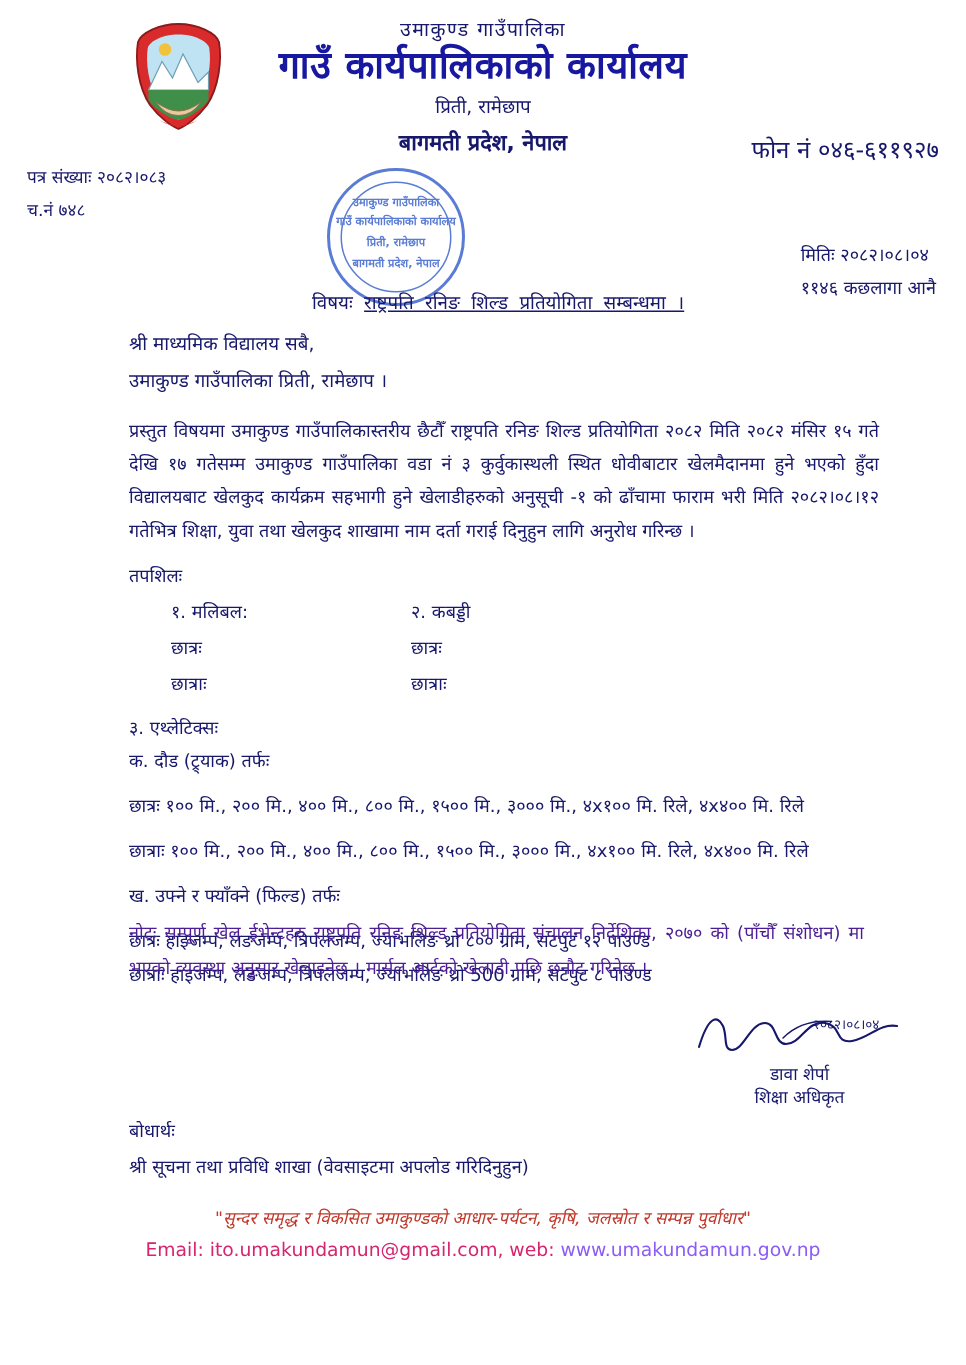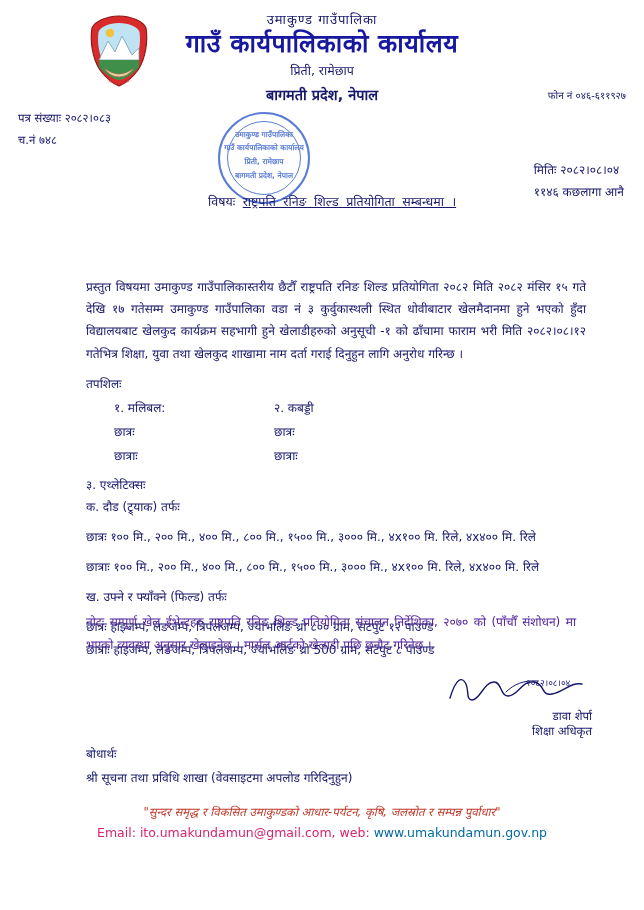--- a/index.html
+++ b/index.html
@@ -51,21 +51,21 @@
   }
   .lh-line4 {
     font-size: 14.5px;
     font-weight: bold;
     color: #17176b;
     margin-top: 5px;
   }
   .phone {
     position: absolute;
     right: 18px; top: 88px;
-    font-size: 10px;
+    font-size: 16px;
     color: #17176b;
   }
 
   
   .refblock {
     position: absolute;
     left: 18px; top: 108px;
     font-size: 11.5px;
     color: #17176b;
     line-height: 1.9;
@@ -158,22 +158,22 @@
     width: 490px;
     font-size: 12px;
     color: #4c1d95;
     line-height: 1.9;
     text-align: justify;
   }
 
   
   .signature {
     position: absolute;
-    right: 52px; top: 672px;
-    text-align: right;
+    right: 36px; top: 672px;
+    text-align: center;
     font-size: 11.5px;
     color: #17176b;
   }
   .sigmark {
     height: 34px;
     position: relative;
     width: 150px;
   }
   .sigmark svg { position: absolute; left: 0; top: 0; }
   .signame { margin-top: 2px; }
@@ -198,21 +198,21 @@
     color: #c0392b;
     font-size: 11.5px;
     font-style: italic;
   }
   .footer .contact {
     margin-top: 6px;
     font-size: 12.5px;
     color: #d6246e;
   }
   .footer .contact .mail { color: #d6246e; }
-  .footer .contact .web { color: #0369a1; }
+  .footer .contact .web { color: #8b5cf6; }
 
   .mountain-emblem { display:block; }
 </style>
 </head>
 <body>
 
 <div class="page">
 
   <div class="letterhead">
 
@@ -258,20 +258,24 @@
   <div class="datewrap">
     <div>मितिः २०८२।०८।०४</div>
     <div>११४६ कछलागा आनै</div>
   </div>
 
   <div class="subject">
     <span>विषयः</span>
     <span class="su">राष्ट्रपति रनिङ शिल्ड प्रतियोगिता सम्बन्धमा ।</span>
   </div>
 
+  <div class="addressee">
+    <div>श्री माध्यमिक विद्यालय सबै,</div>
+    <div>उमाकुण्ड गाउँपालिका प्रिती, रामेछाप ।</div>
+  </div>
 
   <div class="body">
     <p>प्रस्तुत विषयमा उमाकुण्ड गाउँपालिकास्तरीय छैटौँ राष्ट्रपति रनिङ शिल्ड प्रतियोगिता २०८२ मिति २०८२ मंसिर १५ गते देखि १७ गतेसम्म उमाकुण्ड गाउँपालिका वडा नं ३ कुर्वुकास्थली स्थित धोवीबाटार खेलमैदानमा हुने भएको हुँदा विद्यालयबाट खेलकुद कार्यक्रम सहभागी हुने खेलाडीहरुको अनुसूची -१ को ढाँचामा फाराम भरी मिति २०८२।०८।१२ गतेभित्र शिक्षा, युवा तथा खेलकुद शाखामा नाम दर्ता गराई दिनुहुन लागि अनुरोध गरिन्छ ।</p>
 
     <div class="tapasil">तपशिलः</div>
 
     <div class="two-col">
       <div class="c1">१. मलिबल:</div>
       <div class="c2">२. कबड्डी</div>
     </div>

